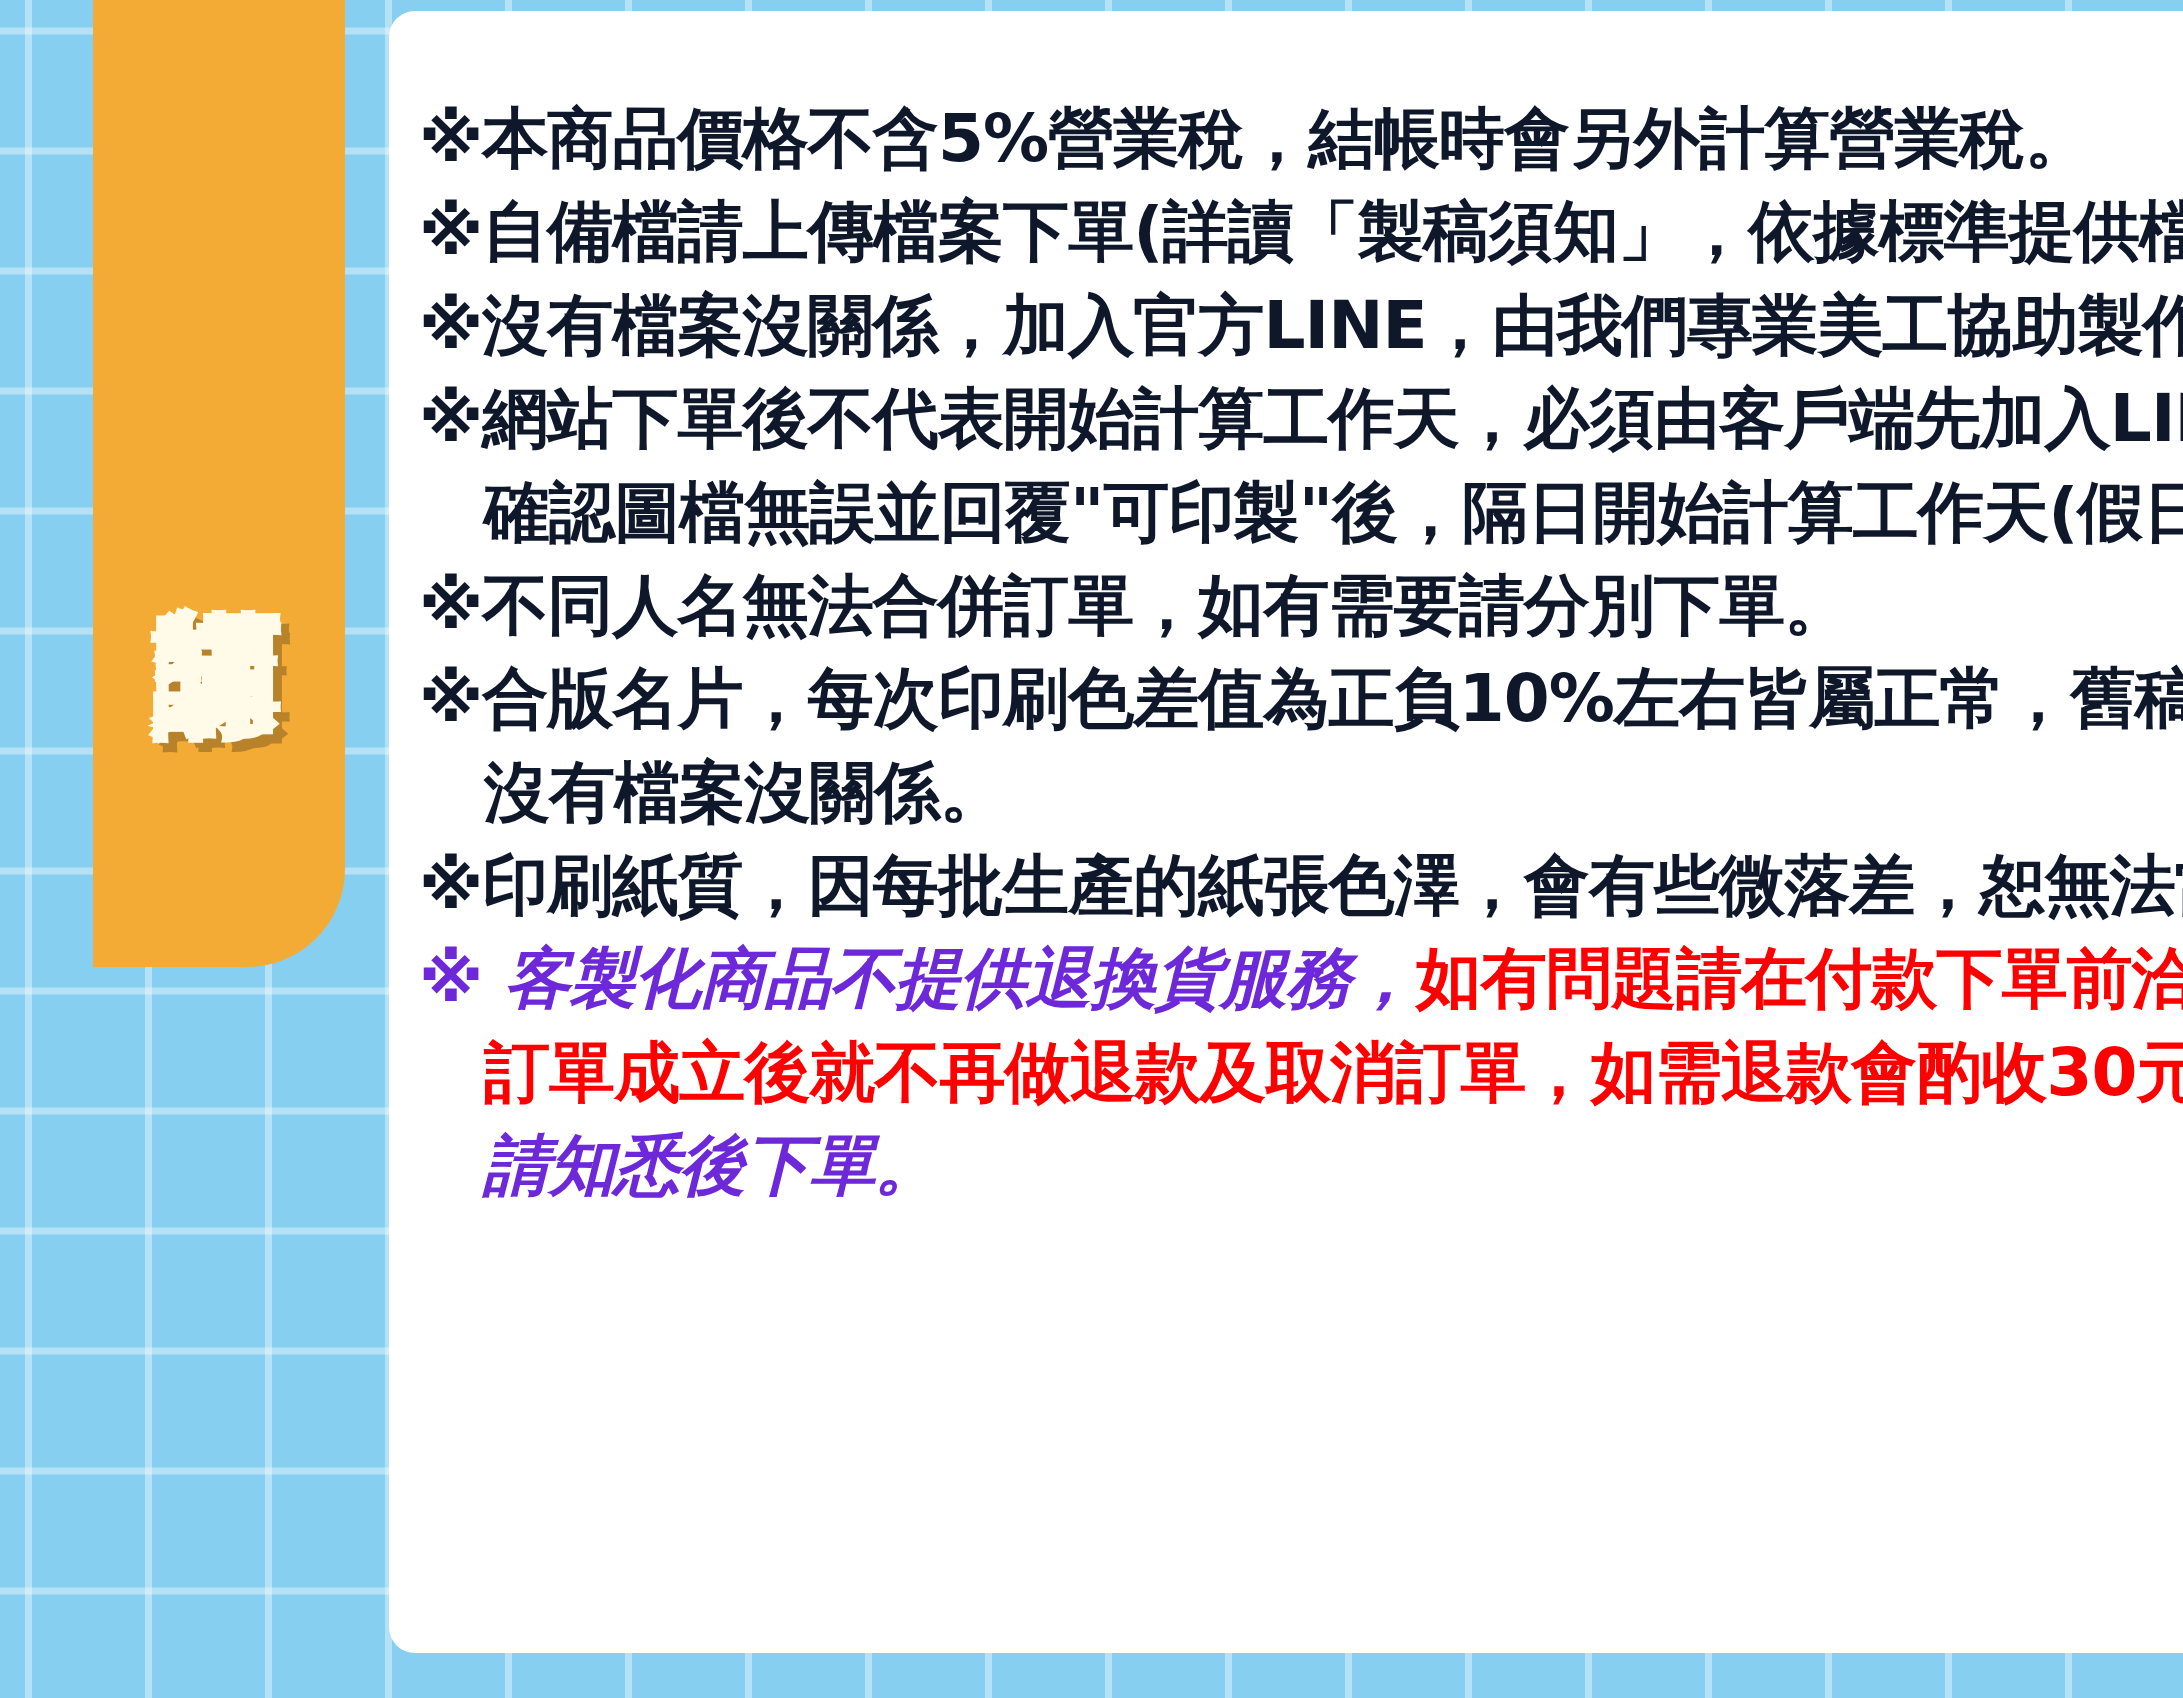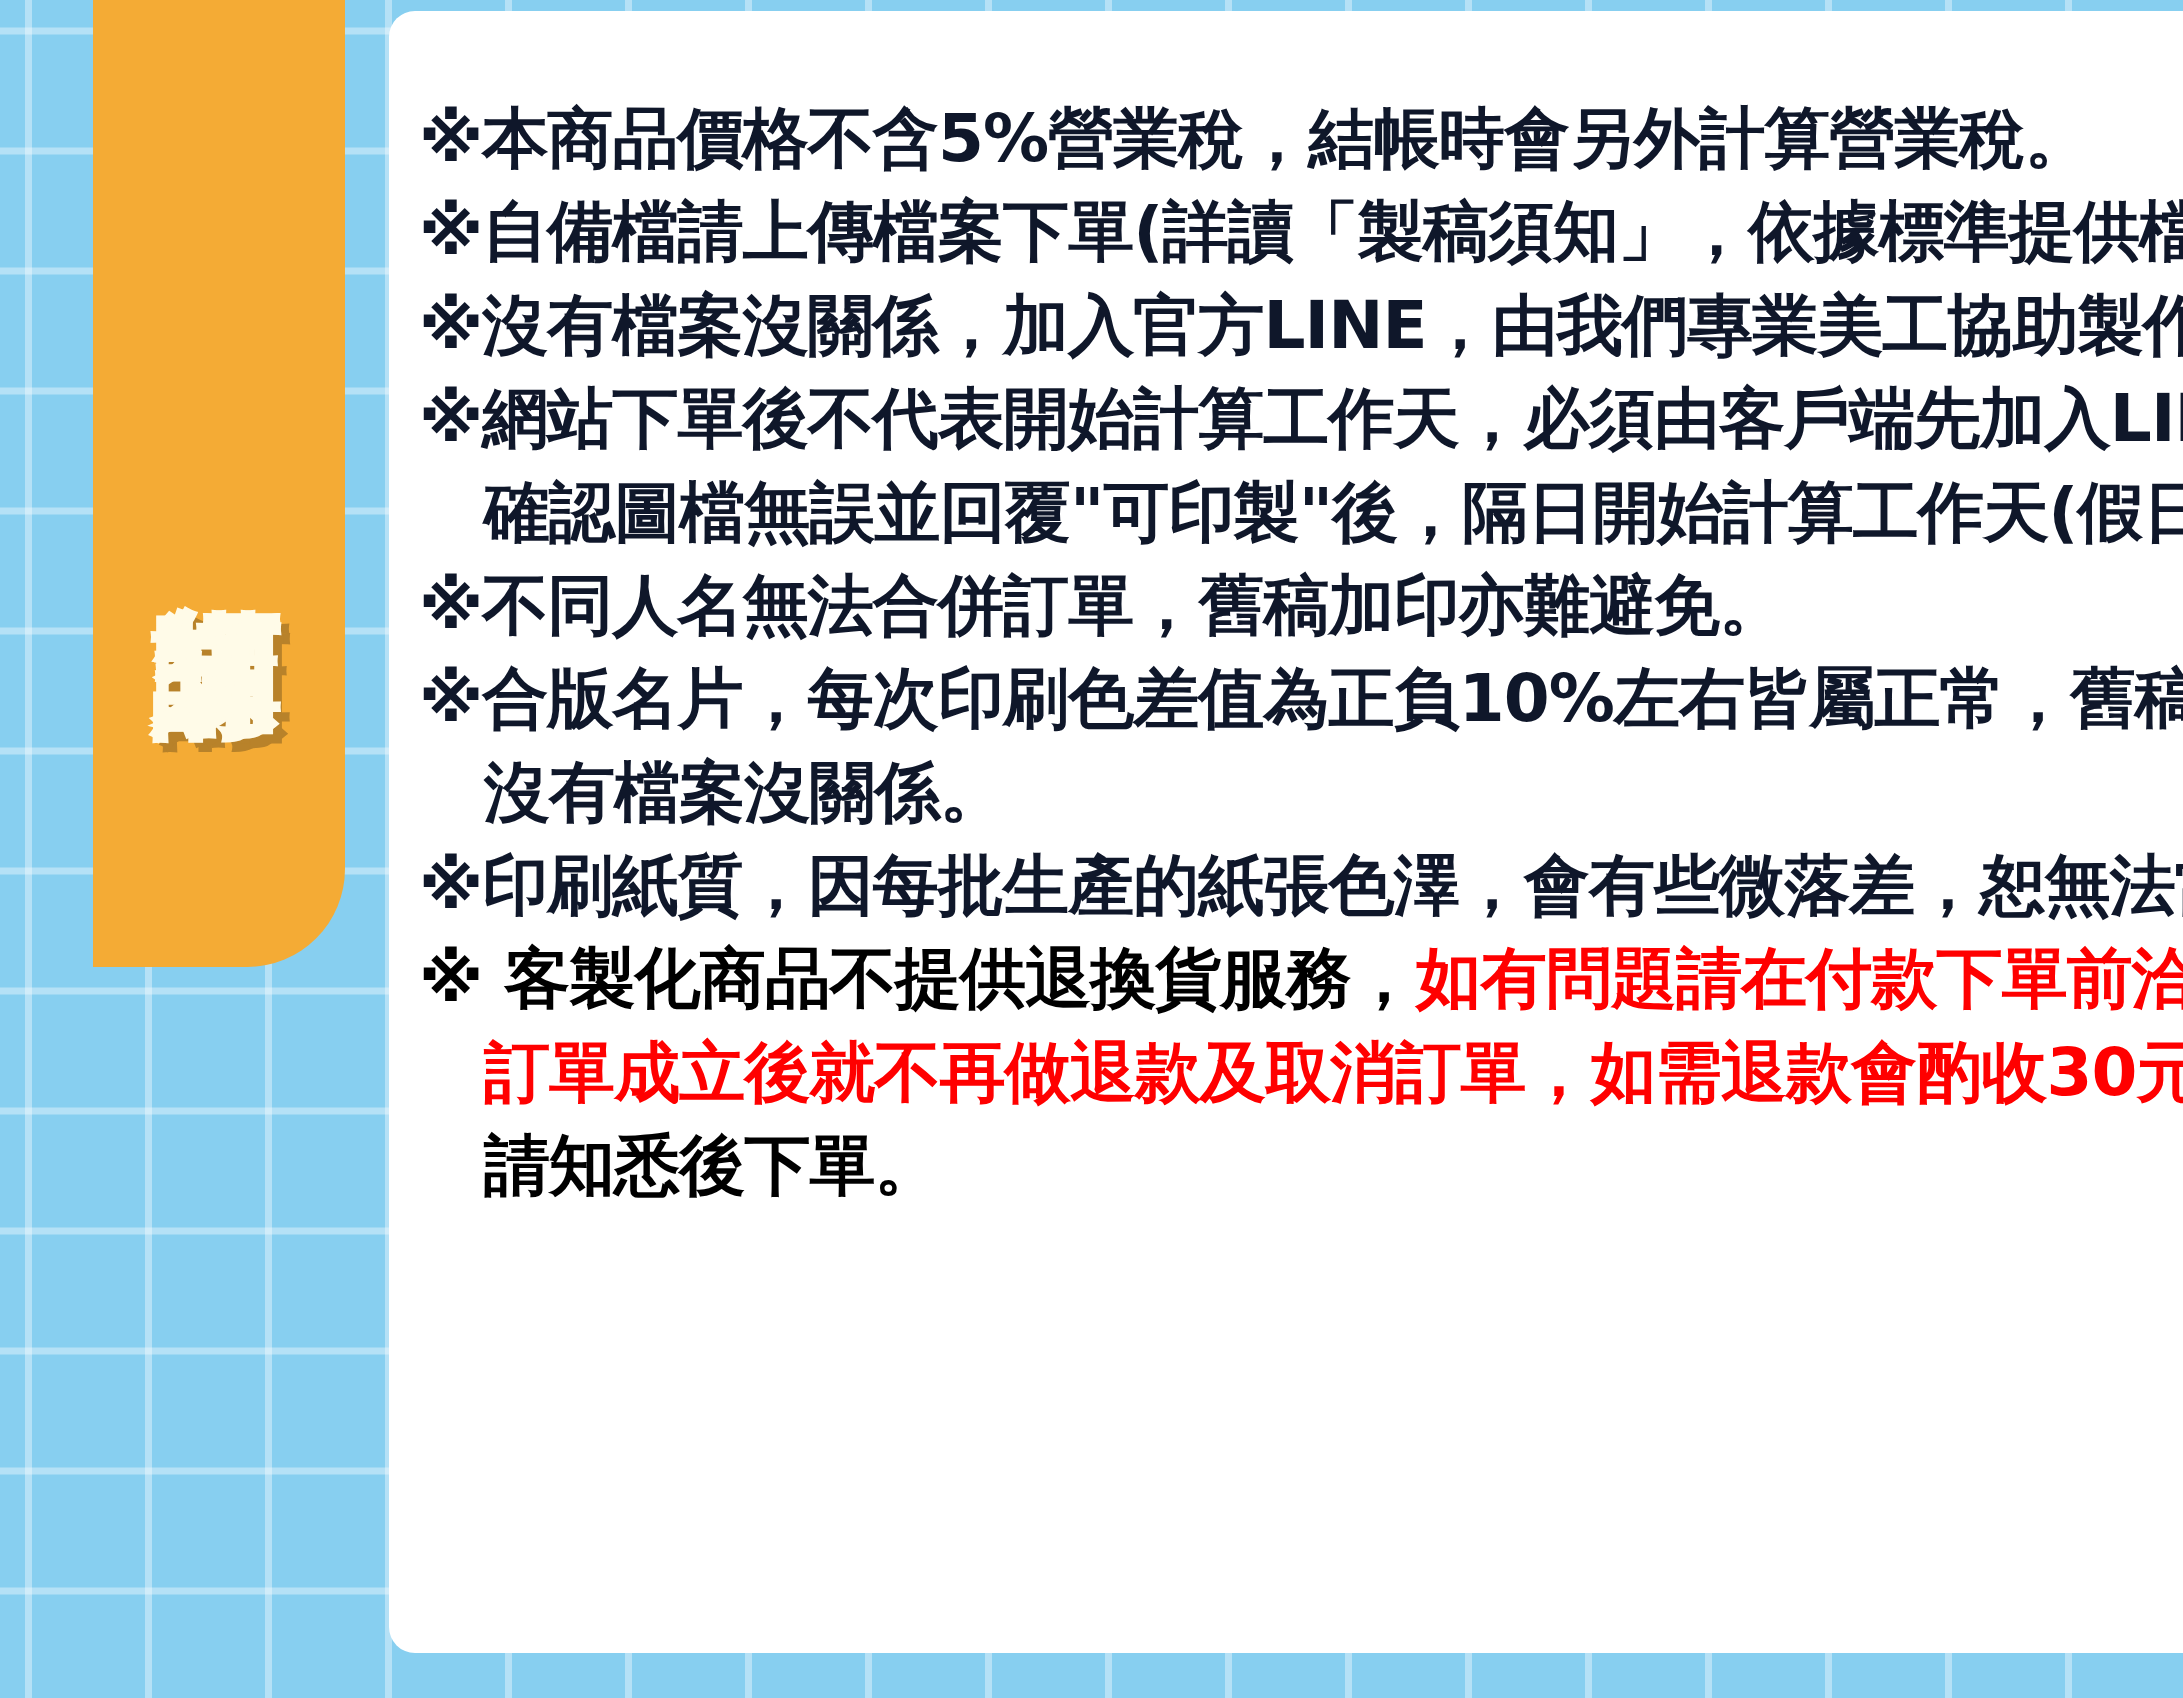--- a/index.html
+++ b/index.html
@@ -71,40 +71,40 @@
     color:#104A95;
     letter-spacing:-0.9px;
   }
   .notice-line{
     white-space:nowrap;
     display:block;
   }
   .notice-line.indent{ padding-left:65px; }
   .blue { color:#0f172a; }
   .red  { color:#FF0000; }
-  .black{ color:#000000; }
+  .black{ color:#6d28d9;font-style:italic; }
 </style>
 </head>
 <body>
 
 <div id="grid-bg"></div>
 
 <div id="notice-card"></div>
 
 <div id="side-tab">
   <div id="side-tab-title">訂購須知</div>
 </div>
 
 <div id="notice-list">
     <div class="notice-line"><span class="blue">※本商品價格不含5%營業稅，結帳時會另外計算營業稅。</span></div>
     <div class="notice-line"><span class="blue">※自備檔請上傳檔案下單(詳讀「製稿須知」，依據標準提供檔案才可印刷)。</span></div>
     <div class="notice-line"><span class="blue">※沒有檔案沒關係，加入官方LINE，由我們專業美工協助製作檔案。</span></div>
     <div class="notice-line"><span class="blue">※網站下單後不代表開始計算工作天，必須由客戶端先加入LINE客服，並且</span></div>
     <div class="notice-line indent"><span class="blue">確認圖檔無誤並回覆"可印製"後，隔日開始計算工作天(假日不算工作天)。</span></div>
-    <div class="notice-line"><span class="blue">※不同人名無法合併訂單，舊稿加印亦難避免。</span></div>
+    <div class="notice-line"><span class="blue">※不同人名無法合併訂單，如有需要請分別下單。</span></div>
     <div class="notice-line"><span class="blue">※合版名片，每次印刷色差值為正負10%左右皆屬正常，舊稿加印亦難避免，</span></div>
     <div class="notice-line indent"><span class="blue">沒有檔案沒關係。</span></div>
     <div class="notice-line"><span class="blue">※印刷紙質，因每批生產的紙張色澤，會有些微落差，恕無法當成退貨原因。</span></div>
     <div class="notice-line"><span class="black">※ 客製化商品不提供退換貨服務，</span><span class="red">如有問題請在付款下單前洽詢客服，</span></div>
     <div class="notice-line indent"><span class="red">訂單成立後就不再做退款及取消訂單，如需退款會酌收30元手續費，</span></div>
     <div class="notice-line indent"><span class="black">請知悉後下單。</span></div>
   </div>
 
 
 </body></html>

